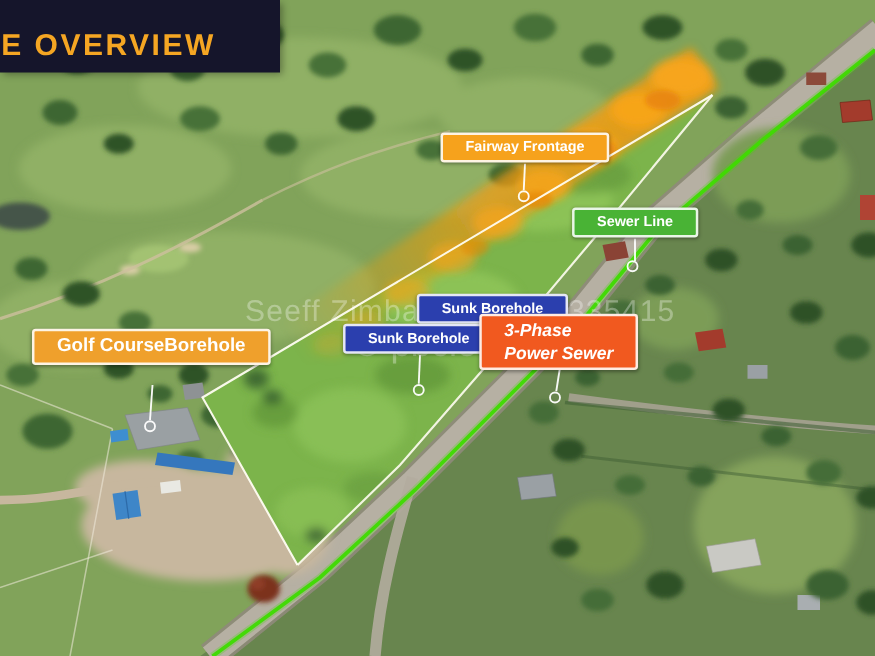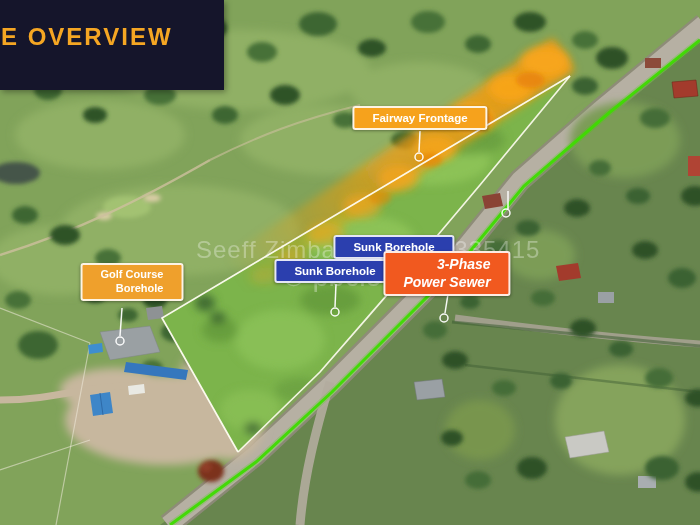--- a/index.html
+++ b/index.html
@@ -6,31 +6,31 @@
   .stage {
     position:relative; width:700px; height:525px; overflow:hidden;
     font-family:"Liberation Sans", sans-serif; background:#81a35a;
   }
   .stage svg { position:absolute; left:0; top:0; }
   
   .tag {
     position:absolute; transform:translateX(-50%);
     color:#fff; font-weight:700; font-size:11.5px; line-height:1.25;
     padding:3px 18px; border:2px solid rgba(255,255,255,.88); border-radius:3px;
-    text-align:right; white-space:nowrap; box-shadow:0 1px 3px rgba(0,0,0,.35);
+    text-align:left; white-space:nowrap; box-shadow:0 1px 3px rgba(0,0,0,.35);
   }
   .tag-fairway   { left:420px; top:106px; background:var(--fairway-frontage); }
   .tag-sewer     { left:508px; top:166px; background:var(--sewer-line); }
   .tag-borehole-u{ left:394px; top:235px; background:var(--borehole); }
   .tag-borehole-l{ left:335px; top:259px; background:var(--borehole); }
   .tag-power     { left:447px; top:251px; background:var(--power); display:flex; flex-direction:column; font-size:14px;font-style:italic; }
-  .tag-clubhouse { left:121px; top:263px; background:var(--clubhouse); display:flex; flex-direction:column; font-size:11px;margin-left:11px; }
+  .tag-clubhouse { left:121px; top:263px; background:var(--clubhouse); display:flex; flex-direction:row; font-size:15px; }
   
   .banner {
-    position:absolute; left:0; top:0; width:224px; height:90px;
+    position:absolute; left:0; top:0; width:224px; height:58px;
     background:var(--banner-bg); box-shadow:2px 2px 6px rgba(0,0,0,.35);
   }
   .banner span {
     position:absolute; left:1px; top:23px; color:var(--banner-text);
     font-size:24px; font-weight:700; letter-spacing:2px; white-space:nowrap;
   }
   
   .wm { position:absolute; color:rgba(255,255,255,.32); white-space:nowrap; }
   .wm1 { left:196px; top:236px; font-size:24px; letter-spacing:1px; }
   .wm2 { left:283px; top:260px; font-size:29px; }
@@ -258,20 +258,21 @@
         <circle cx="444" cy="318" r="4"></circle>
       <path d="M122,308 L120,336"></path>
         <circle cx="120" cy="341" r="4"></circle>
     </g>
   </svg>
 
   <div class="wm wm1">Seeff Zimbabwe - SLF335415</div>
   <div class="wm wm2">© pbcloud</div>
 
   <div class="tag tag-fairway">Fairway Frontage</div>
+  <div class="tag tag-sewer">Sewer Line</div>
   <div class="tag tag-borehole-u">Sunk Borehole</div>
   <div class="tag tag-borehole-l">Sunk Borehole</div>
   <div class="tag tag-power">
     <span>3-Phase</span>
     <span>Power Sewer</span>
   </div>
   <div class="tag tag-clubhouse">
     <span>Golf Course</span>
     <span>Borehole</span>
   </div>

